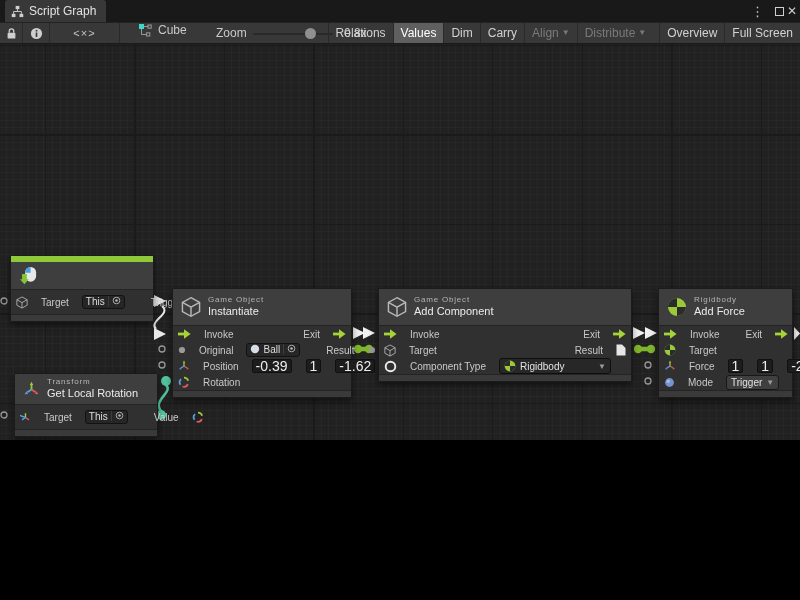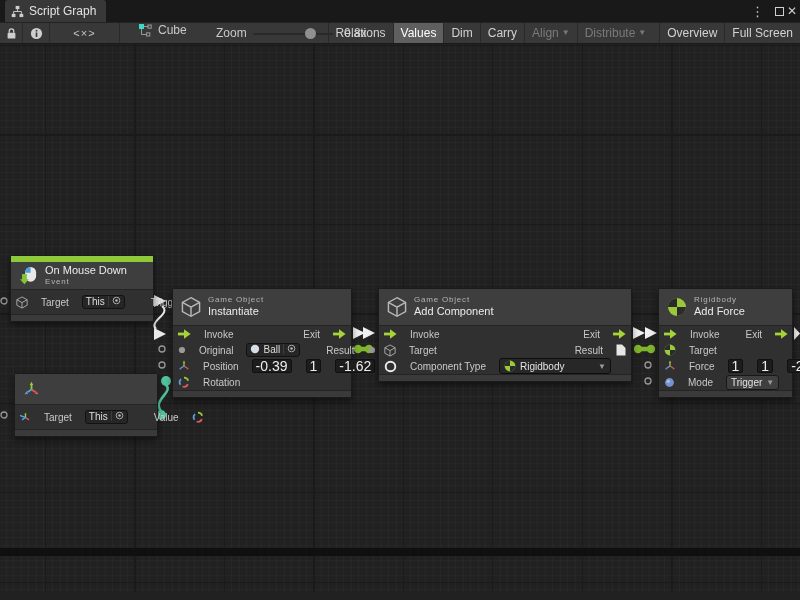--- a/index.html
+++ b/index.html
@@ -1,17 +1,17 @@
 <!DOCTYPE html>
 <html><head>
 <meta charset="utf-8">
 <style>
   html,body{margin:0;padding:0;background:#000;}
   *{box-sizing:border-box;}
-  .stage{position:relative;width:800px;height:600px;overflow:hidden;
+  .stage{position:relative;width:800px;height:440px;overflow:hidden;
          font-family:"Liberation Sans",sans-serif;background:#212121;
          -webkit-font-smoothing:antialiased;}
   
   .tabbar{position:absolute;left:0;top:0;width:800px;height:22px;background:#191919;}
   .tab{position:absolute;left:5px;top:0;height:22px;padding:0 10px 0 6px;background:#383838;
        display:flex;align-items:center;gap:5px;color:#e2e2e2;font-size:12px;border-radius:3px 3px 0 0;}
   .winctl{position:absolute;top:0;height:22px;display:flex;align-items:center;color:#cfcfcf;}
   .dots{right:36px;font-size:13px;}
   .maxi{right:16px;}
   .maxi i{display:block;width:9px;height:9px;border:1.5px solid #cfcfcf;}
@@ -224,24 +224,20 @@
       <div class="nhead h28">
         <span class="ic">
           <svg width="19" height="19" viewBox="0 0 20 20">
               <rect x="6.5" y="1" width="11.5" height="15.5" rx="5.7" fill="#e8e8e8"></rect>
               <path d="M6.5 7 V6.7 a5.7 5.7 0 0 1 5.7-5.7 v6 h-5.7z" fill="#4a9fe0"></path>
               <rect x="3.4" y="8.5" width="4.6" height="6.2" fill="#85c435"></rect>
               <rect x="3.4" y="8.5" width="4.6" height="6.2" fill="#85c435"></rect>
               <polygon points="1,14 10.4,14 5.7,19.3" fill="#85c435"></polygon>
             </svg>
         </span>
-        <span class="ncol">
-          <span class="ntitle">On Mouse Down</span>
-          <span class="ncat">Event</span>
-        </span>
       </div>
       <div class="prow tall">
         <span class="ic">
           <svg width="12" height="13" viewBox="0 0 14 15" fill="none" stroke="#b8b8b8">
               <path d="M7 1 13 4.3v6.4L7 14 1 10.7V4.3Z"></path>
               <path d="M1 4.3 7 7.6 13 4.3M7 7.6V14"></path>
             </svg>
         </span>
         <span>Target</span>
         <span class="chip">
@@ -273,20 +269,24 @@
               <g stroke-width="1.5" fill="none">
                 <path d="M7 7V2.6" stroke="#9ACD32"></path>
                 <path d="M7 7l3.4 2.3" stroke="#E05A5A"></path>
                 <path d="M7 7 3.6 9.3" stroke="#5AA0E0"></path>
               </g>
               <polygon points="7,0.6 5.6,3.2 8.4,3.2" fill="#9ACD32"></polygon>
               <polygon points="12.6,10.9 9.8,10.8 11.3,8.5" fill="#E05A5A"></polygon>
               <polygon points="1.4,10.9 4.2,10.8 2.7,8.5" fill="#5AA0E0"></polygon>
             </svg>
         </span>
+        <span class="ncol">
+          <span class="ncat">Transform</span>
+          <span class="ntitle">Get Local Rotation</span>
+        </span>
       </div>
       <div class="prow tall">
         <span class="ic">
           <svg width="11" height="11" viewBox="0 0 14 14">
               <g stroke-width="1.8" fill="none">
                 <path d="M7 7V1.5" stroke="#9ACD32"></path>
                 <path d="M7 7l4.5 3" stroke="#E05A5A"></path>
                 <path d="M7 7-4.5 3" stroke="#5AA0E0"></path>
                 <path d="M7 7 2.5 10" stroke="#5AA0E0"></path>
               </g>

